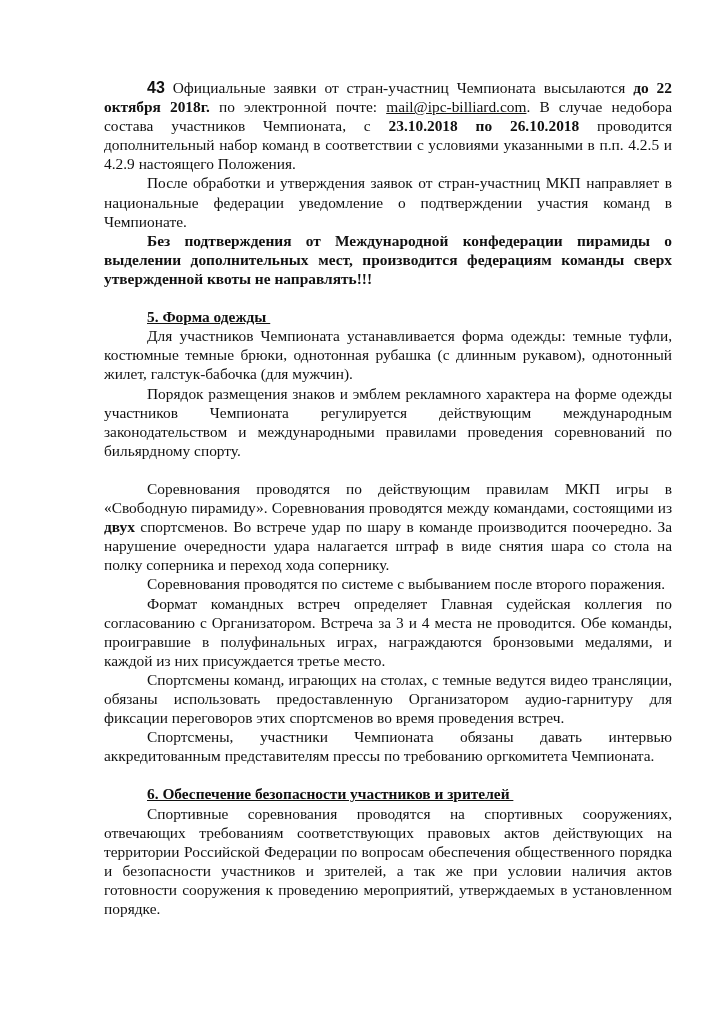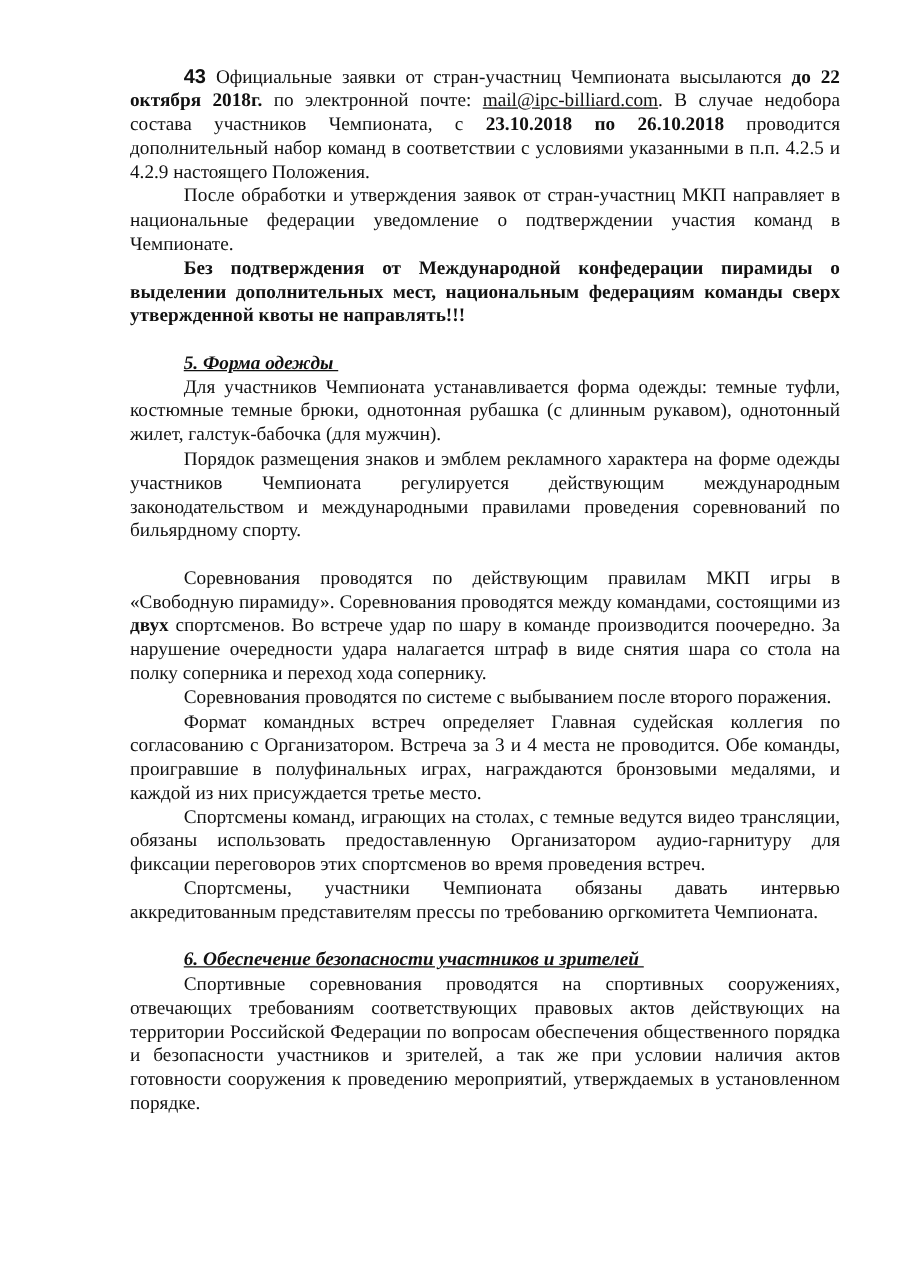--- a/index.html
+++ b/index.html
@@ -1,50 +1,50 @@
 <!DOCTYPE html>
 <html><head>
 <meta charset="utf-8">
 <style>
   html, body { margin: 0; padding: 0; background: #ffffff; }
   body { width: 724px; height: 1024px; overflow: hidden; position: relative; }
   .page {
     position: absolute;
     left: 104px;
-    top: 52px;
+    top: 78px;
     width: 568px;
     font-family: "Liberation Serif", serif;
     font-size: 15.4px;
     line-height: 19.1px;
     color: #111111;
   }
   p { margin: 0; text-align: justify; text-indent: 43px; }
   .b { font-weight: bold; }
   .num { font-family: "Liberation Sans", sans-serif; font-weight: bold; font-size: 16px; }
   a.mail { color: #111111; text-decoration: underline; }
   .heading {
     margin: 0;
     padding-left: 43px;
     font-weight: bold;
     font-size: 15.4px;
     line-height: 19.1px;
   }
-  .heading span { text-decoration: underline; white-space: pre; font-style: italic; }
+  .heading span { text-decoration: underline; white-space: pre; }
   .gap { height: 19.1px; }
 </style>
 </head>
 <body>
 
 <div class="page">
 
   <p><span class="num">43</span><span> Официальные заявки от стран-участниц Чемпионата высылаются </span><span class="b">до 22 октября 2018г.</span><span> по электронной почте: </span><a class="mail">mail@ipc-billiard.com</a><span>. В случае недобора состава участников Чемпионата, с </span><span class="b">23.10.2018 по 26.10.2018</span><span> проводится дополнительный набор команд в соответствии с условиями указанными в п.п. 4.2.5 и 4.2.9 настоящего Положения.</span></p>
 
   <p>После обработки и утверждения заявок от стран-участниц МКП направляет в национальные федерации уведомление о подтверждении участия команд в Чемпионате.</p>
 
-  <p class="b">Без подтверждения от Международной конфедерации пирамиды о выделении дополнительных мест, национальным федерациям команды сверх утвержденной квоты не направлять!!!</p>
+  <p class="b">Без подтверждения от Международной конфедерации пирамиды о выделении дополнительных мест, производится федерациям команды сверх утвержденной квоты не направлять!!!</p>
 
   <div class="gap"></div>
 
   <div class="heading"><span>5. Форма одежды </span></div>
   <p>Для участников Чемпионата устанавливается форма одежды: темные туфли, костюмные темные брюки, однотонная рубашка (с длинным рукавом), однотонный жилет, галстук-бабочка (для мужчин).</p>
   <p>Порядок размещения знаков и эмблем рекламного характера на форме одежды участников Чемпионата регулируется действующим международным законодательством и международными правилами проведения соревнований по бильярдному спорту.</p>
 
   <div class="gap"></div>
 
   <p><span>Соревнования проводятся по действующим правилам МКП игры в «Свободную пирамиду». Соревнования проводятся между командами, состоящими из </span><span class="b">двух</span><span> спортсменов. Во встрече удар по шару в команде производится поочередно. За нарушение очередности удара налагается штраф в виде снятия шара со стола на полку соперника и переход хода сопернику.</span></p>

